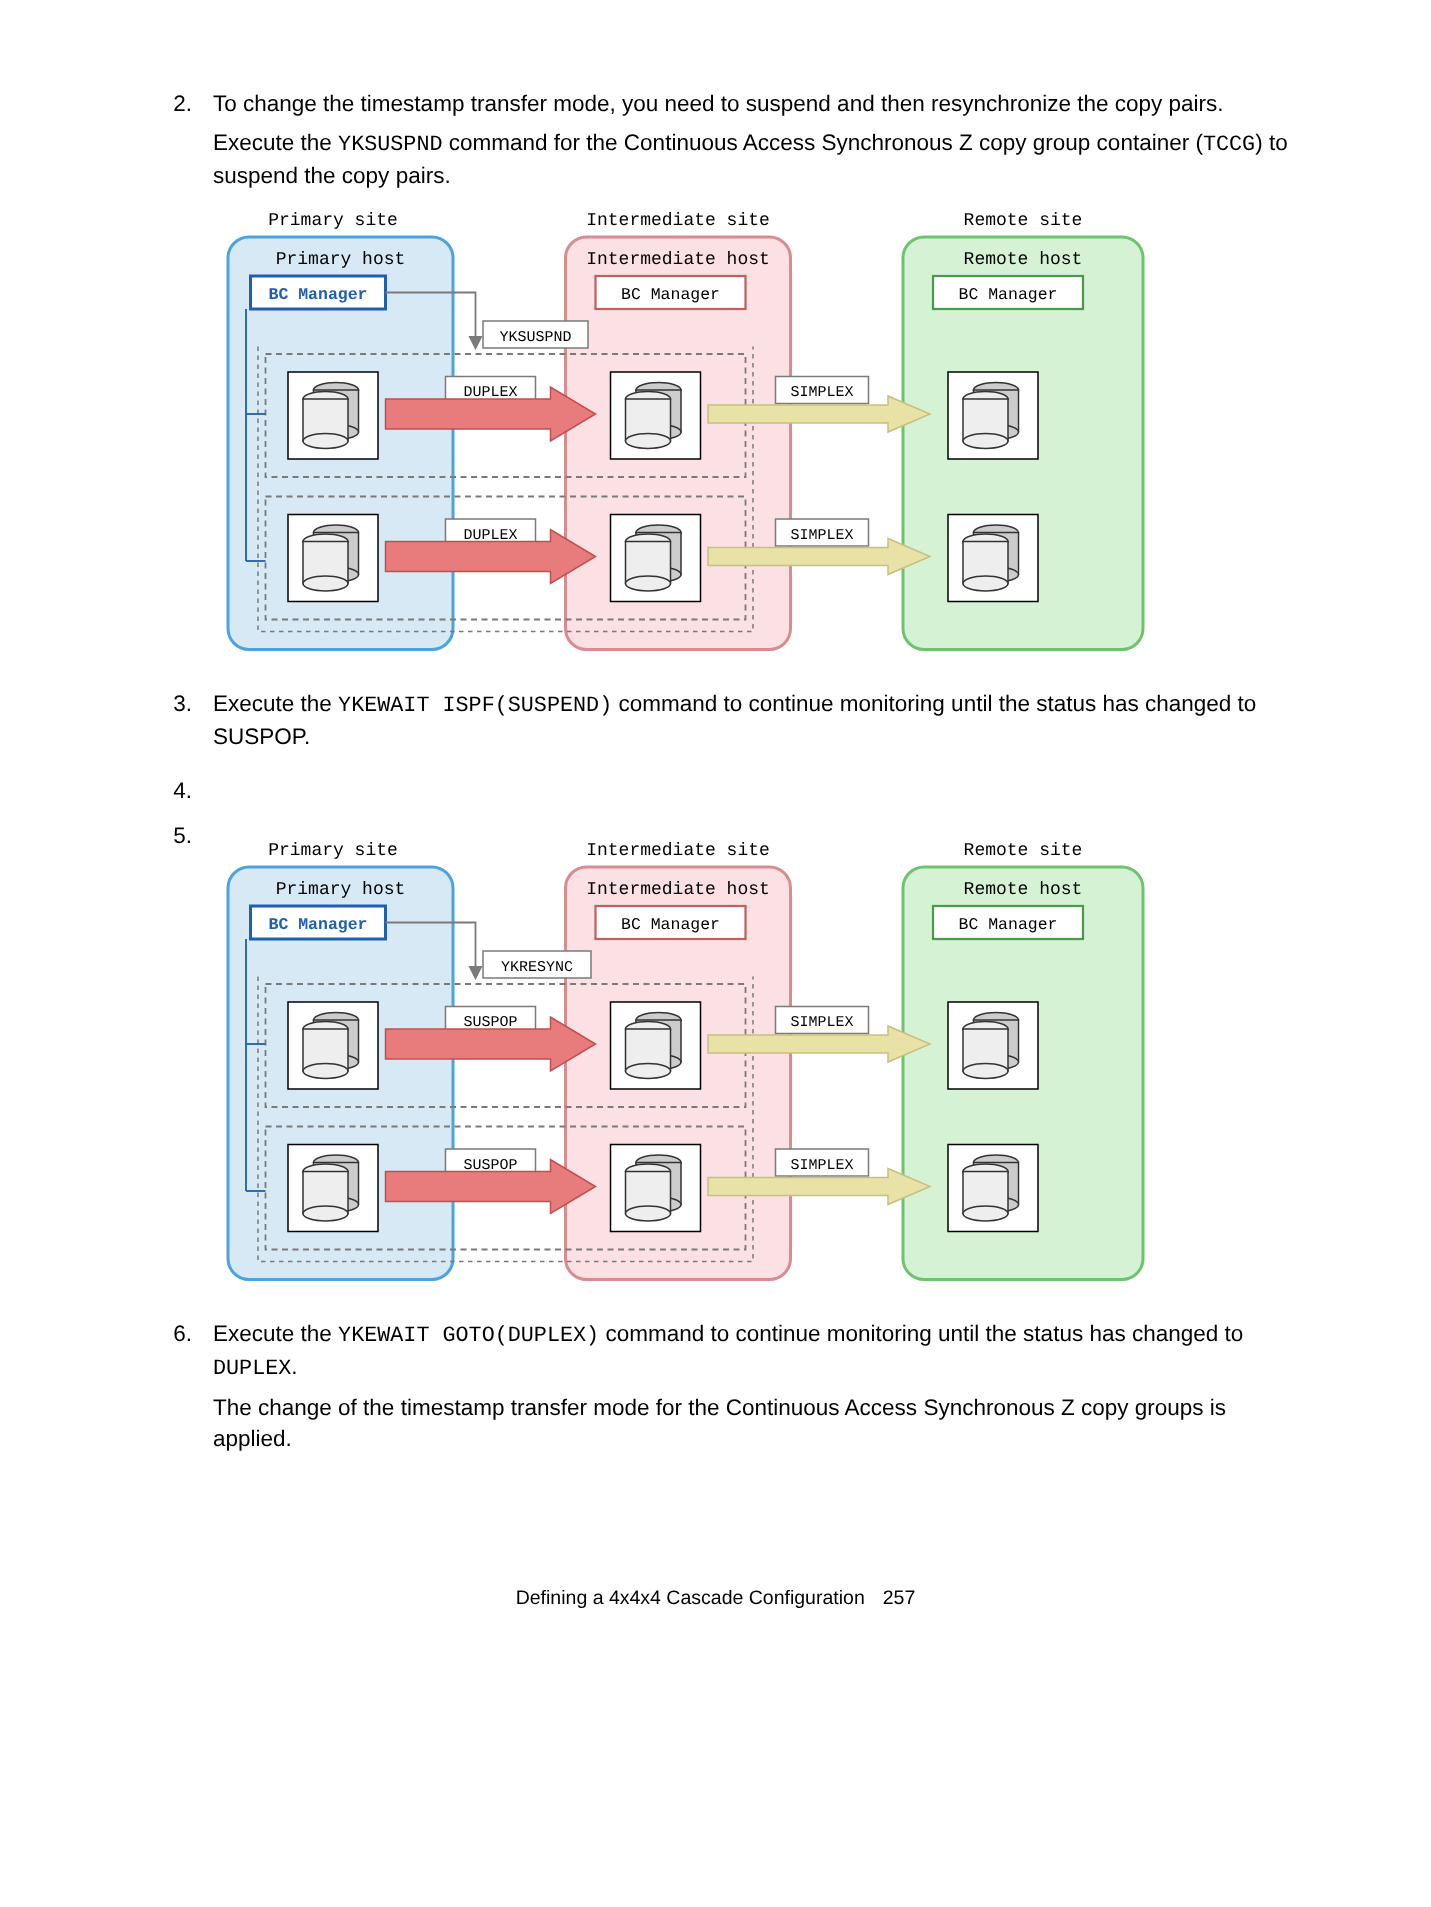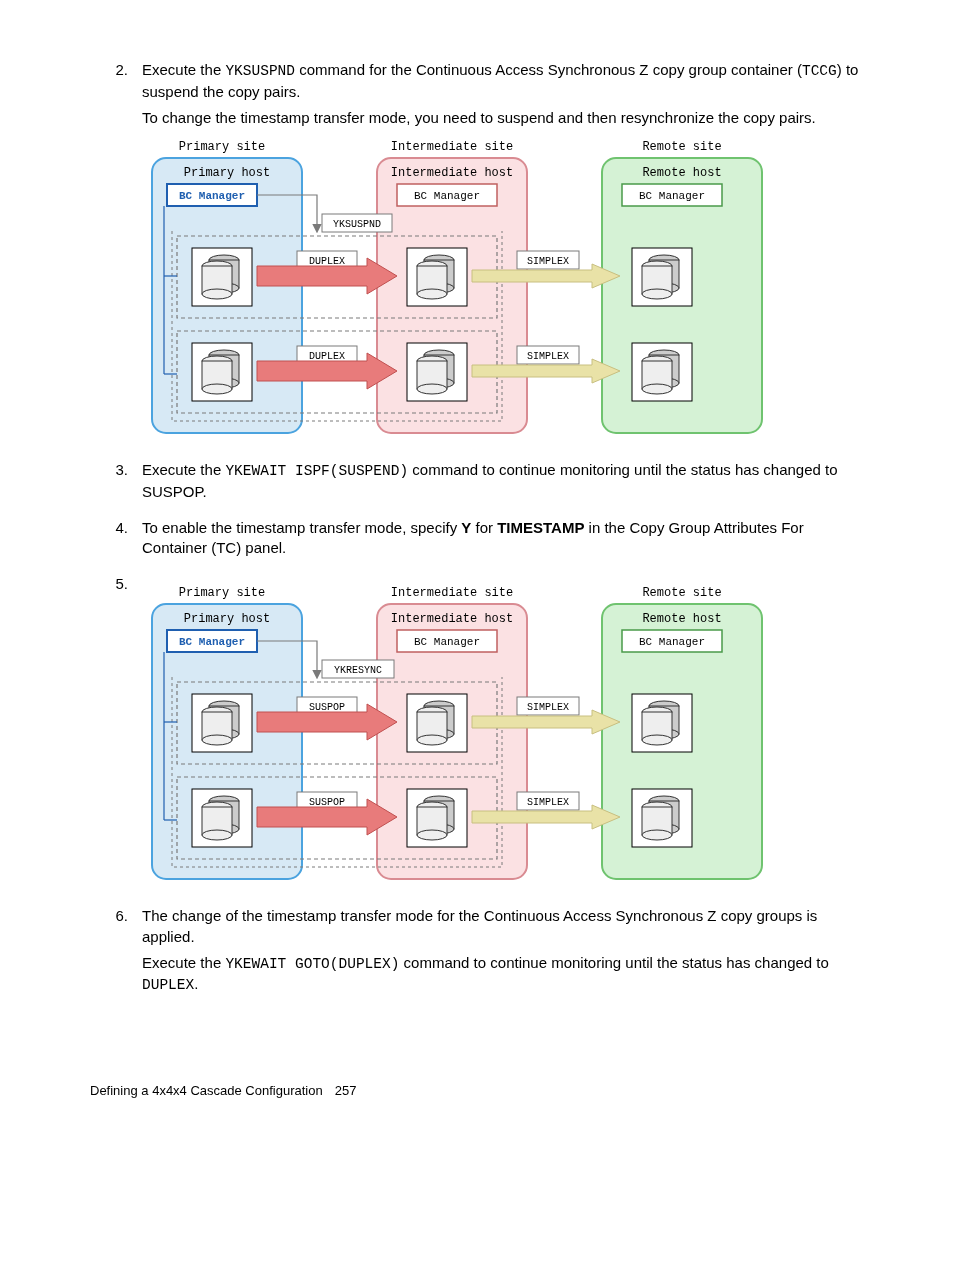--- a/index.html
+++ b/index.html
@@ -35,37 +35,37 @@
     font-family: "Courier New", Courier, monospace;
     font-size: 14.5px;
   }
   .boldY { font-weight: bold; }
   .diagram-wrap {
     margin: 8px 0 14px 0;
     font-family: Liberation Mono, monospace;
   }
   svg.diagram { display: block; }
   .footer {
-    text-align: left;
+    text-align: center;
     font-size: 13px;
     margin-top: 80px;
   }
   .footer .pg { margin-left: 12px; }
 </style>
 </head>
 <body>
 
 <ol class="steps">
   <li>
     <div class="num">2.</div>
     <div class="body">
+      <p>To change the timestamp transfer mode, you need to suspend and then resynchronize the copy pairs.</p>
       <p>
         <span>Execute the </span><span class="mono">YKSUSPND</span><span> command for the Continuous Access Synchronous Z copy group container (</span><span class="mono">TCCG</span><span>) to suspend the copy pairs.</span>
       </p>
-      <p>To change the timestamp transfer mode, you need to suspend and then resynchronize the copy pairs.</p>
       <div class="diagram-wrap">
 
         <svg class="diagram" viewBox="0 0 630 300" width="630" height="300">
           <defs>
             <marker id="arrowGray" markerWidth="8" markerHeight="8" refX="6" refY="4" orient="auto">
               <path d="M0,0 L8,4 L0,8 z" fill="#7a7a7a"></path>
             </marker>
           </defs>
 
           <text x="80" y="14" font-size="12" text-anchor="middle">Primary site</text>
@@ -181,23 +181,20 @@
     <div class="body">
       <p>
         <span>Execute the </span><span class="mono">YKEWAIT ISPF(SUSPEND)</span><span> command to continue monitoring until the status has changed to SUSPOP.</span>
       </p>
     </div>
   </li>
 
   <li>
     <div class="num">4.</div>
     <div class="body">
-      <p>
-        <span>To enable the timestamp transfer mode, specify </span><span class="boldY">Y</span><span> for </span><span class="boldY">TIMESTAMP</span><span> in the Copy Group Attributes For Container (TC) panel.</span>
-      </p>
     </div>
   </li>
 
   <li>
     <div class="num">5.</div>
     <div class="body">
       <div class="diagram-wrap">
         <svg class="diagram" viewBox="0 0 630 300" width="630" height="300">
           <defs>
             <marker id="arrowGray2" markerWidth="8" markerHeight="8" refX="6" refY="4" orient="auto">
@@ -305,23 +302,23 @@
               </g>
           </g>
         </svg>
       </div>
     </div>
   </li>
 
   <li>
     <div class="num">6.</div>
     <div class="body">
-      <p>The change of the timestamp transfer mode for the Continuous Access Synchronous Z copy groups is applied.</p>
       <p>
         <span>Execute the </span><span class="mono">YKEWAIT GOTO(DUPLEX)</span><span> command to continue monitoring until the status has changed to </span><span class="mono">DUPLEX</span><span>.</span>
       </p>
+      <p>The change of the timestamp transfer mode for the Continuous Access Synchronous Z copy groups is applied.</p>
     </div>
   </li>
 </ol>
 
 <div class="footer">
   <span>Defining a 4x4x4 Cascade Configuration</span><span class="pg">257</span>
 </div>
 
 </body></html>

